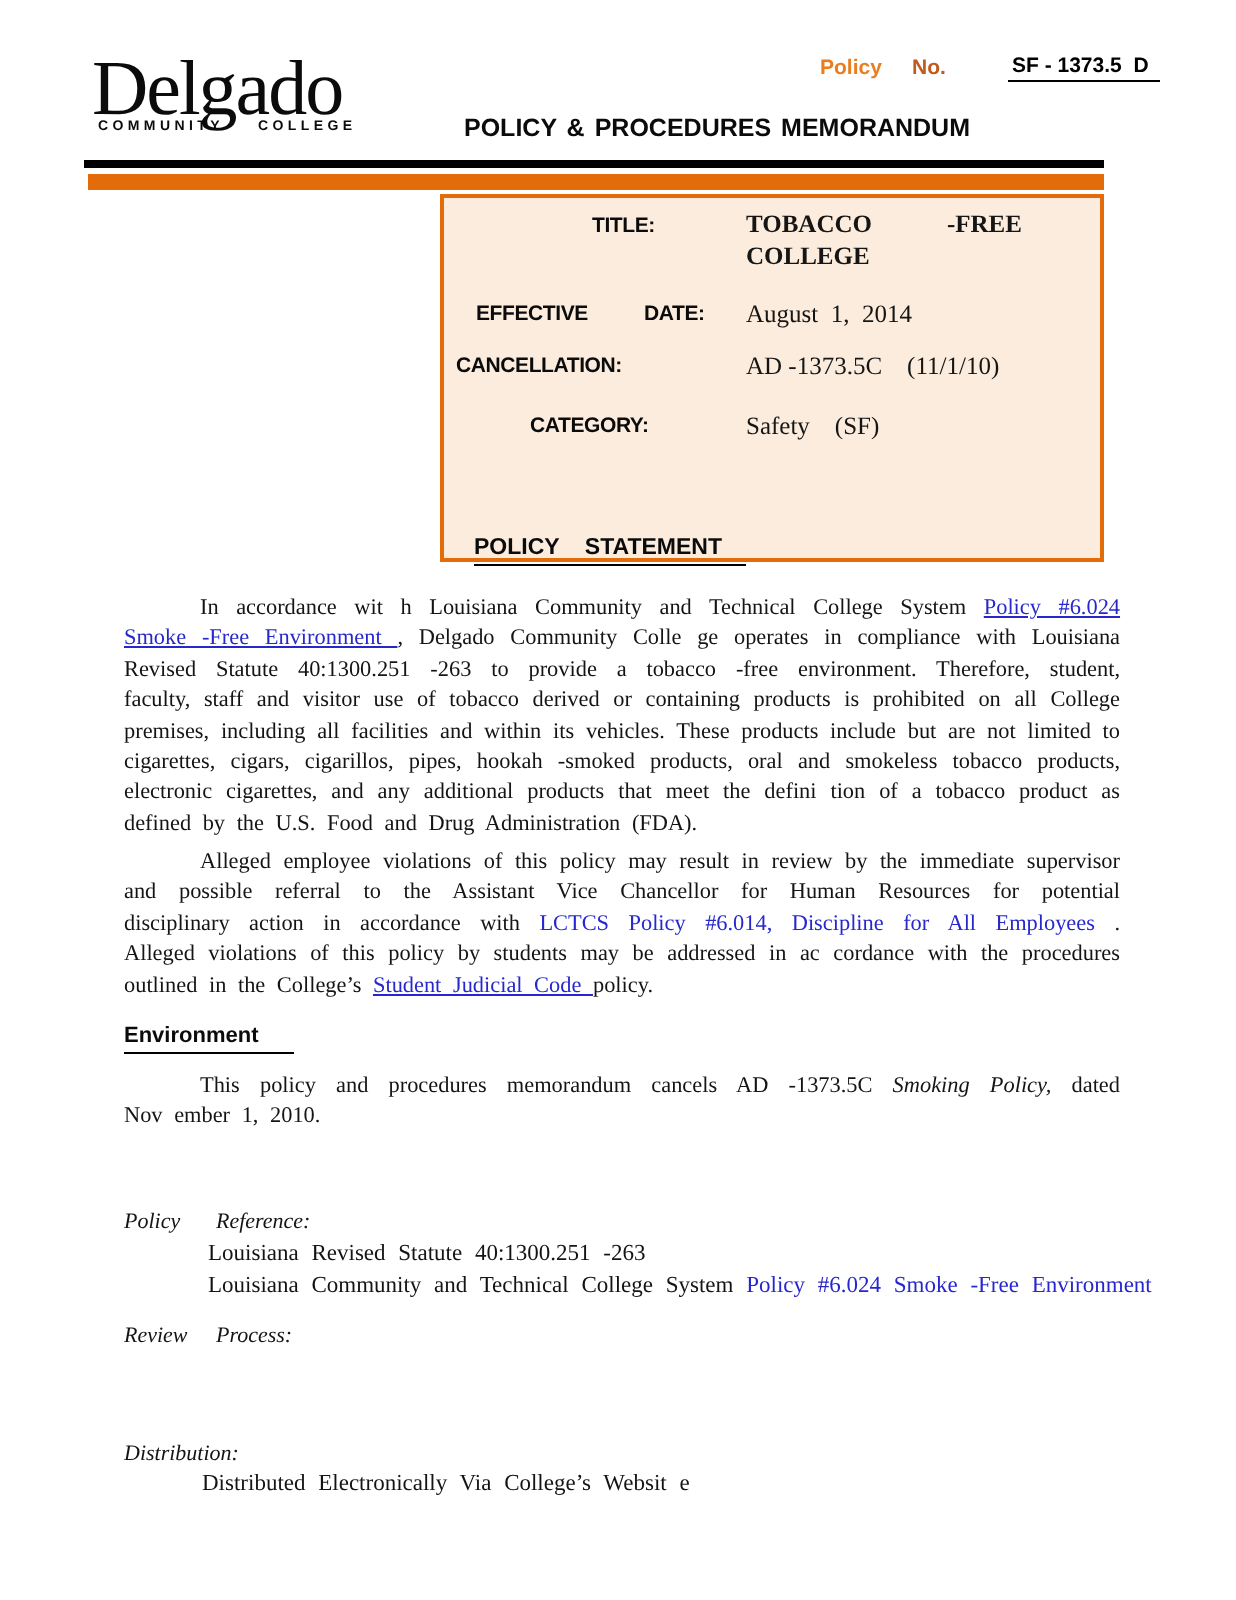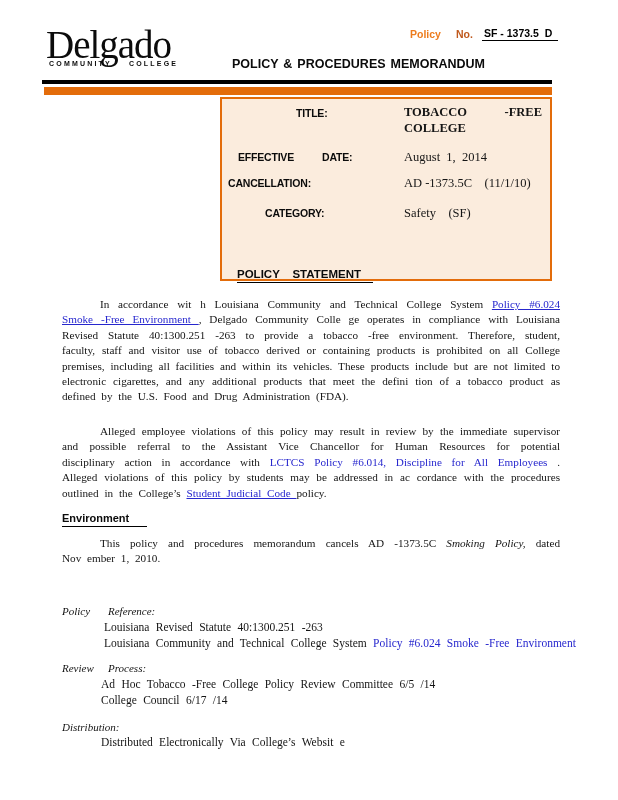--- a/index.html
+++ b/index.html
@@ -17,21 +17,21 @@
   .pno-val{color:#000;border-bottom:1.6px solid #000;padding:0 6px 1px 2px;white-space:pre;}
   
   .memo-head{font-family:"Liberation Sans",sans-serif;font-weight:bold;font-size:12.5px;
              text-align:justify;text-align-last:justify;color:#0b0b0b;}
   .rule-black{background:#000;}
   .rule-orange{background:var(--orange,#E36C0A);}
   
   .tbox{box-sizing:border-box;background:var(--boxfill,#FBECDD);border:2px solid var(--orange,#E36C0A);}
   .clabel{font-family:"Liberation Sans",sans-serif;font-weight:bold;font-size:10.5px;
           letter-spacing:-0.2px;color:#0b0b0b;}
-  .bval{font-size:12.5px;white-space:pre;color:#151515;margin-left:31px;}
+  .bval{font-size:12.5px;white-space:pre;color:#151515;}
   .bvb{font-weight:bold;}
   
   .ps-head{display:flex;justify-content:space-between;border-bottom:1.7px solid #000;
            font-family:"Liberation Sans",sans-serif;font-weight:bold;font-size:11.5px;
            padding:0 12px 2px 0;color:#0b0b0b;}
   .canc-head{border-bottom:1.7px solid #000;font-family:"Liberation Sans",sans-serif;
              font-weight:bold;font-size:11px;padding:0 18px 2px 0;display:inline-block;color:#0b0b0b;}
   
   .para{width:498px;font-size:11.2px;line-height:15.4px;color:#141414;}
   .para .tl{text-align:left;word-spacing:3px;}
@@ -54,21 +54,21 @@
   <div class="abs" style="left:46px;top:25px;">
     <div class="logo-name">Delgado</div>
     <div class="logo-sub">
       <span>COMMUNITY</span>
       <span>COLLEGE</span>
     </div>
   </div>
 
   <span class="abs pno" style="left:410px;top:28px;color:var(--pol1,#ED7C1D);">Policy</span>
   <span class="abs pno" style="left:456px;top:28px;color:var(--pol2,#C05A1E);">No.</span>
-  <span class="abs pno pno-val" style="left:482px;top:27px;">SF - 1373.5  D</span>
+  <span class="abs pno pno-val" style="left:504px;top:27px;">SF - 1373.5  D</span>
 
   <div class="abs memo-head" style="left:232px;top:57px;width:253px;">POLICY &amp; PROCEDURES MEMORANDUM</div>
 
   <div class="abs rule-black" style="left:42px;top:80px;width:510px;height:4px;"></div>
   <div class="abs rule-orange" style="left:44px;top:87px;width:508px;height:8px;"></div>
 
   <div class="abs tbox" style="left:220px;top:97px;width:332px;height:184px;">
     <span class="abs clabel" style="left:74px;top:8px;">TITLE:</span>
     <span class="abs bval bvb" style="left:151px;top:6px;">TOBACCO            -FREE</span>
     <span class="abs bval bvb" style="left:151px;top:22px;">COLLEGE</span>
@@ -88,20 +88,21 @@
     <span>POLICY</span>
     <span>STATEMENT</span>
   </div>
 
   <div class="abs para" style="left:62px;top:297px;">
       <div class="jl"><span class="ind" style="width: 38px;"></span><span>In accordance wit h Louisiana Community and Technical College System </span><span class="lku">Policy #6.024</span></div>
       <div class="jl"><span class="lku">Smoke -Free Environment </span><span>, Delgado Community Colle ge operates in compliance with Louisiana</span></div>
       <div class="jl"><span>Revised Statute 40:1300.251 -263 to provide a tobacco -free environment. Therefore, student,</span></div>
       <div class="jl"><span>faculty, staff and visitor use of tobacco derived or containing products is prohibited on all College</span></div>
       <div class="jl"><span>premises, including all facilities and within its vehicles. These products include but are not limited to</span></div>
+      <div class="jl"><span>cigarettes, cigars, cigarillos, pipes, hookah -smoked products, oral and smokeless tobacco products,</span></div>
       <div class="jl"><span>electronic cigarettes, and any additional products that meet the defini tion of a tobacco product as</span></div>
       <div class="tl"><span>defined by the U.S. Food and Drug Administration (FDA).</span></div>
     </div>
 
   <div class="abs para" style="left:62px;top:424px;">
       <div class="jl"><span class="ind" style="width: 38px;"></span><span>Alleged employee violations of this policy may result in review by the immediate supervisor</span></div>
       <div class="jl"><span>and possible referral to the Assistant Vice Chancellor for Human Resources for potential</span></div>
       <div class="jl"><span>disciplinary action in accordance with </span><span class="lk">LCTCS Policy #6.014, Discipline for All Employees</span><span> .</span></div>
       <div class="jl"><span>Alleged violations of this policy by students may be addressed in ac cordance with the procedures</span></div>
       <div class="tl"><span>outlined in the College’s </span><span class="lku">Student Judicial Code </span><span>policy.</span></div>
@@ -121,24 +122,20 @@
   </div>
   <div class="abs ref-lines" style="left:104px;top:620px;">
       <div class="tl"><span>Louisiana Revised Statute 40:1300.251 -263</span></div>
       <div class="tl"><span>Louisiana Community and Technical College System </span><span class="lk">Policy #6.024 Smoke -Free Environment</span></div>
     </div>
 
   <div class="abs ref-label" style="left:62px;top:662px;">
     <span>Review</span>
     <span class="ref-w2">Process:</span>
   </div>
-  <div class="abs ref-lines" style="left:101px;top:677px;">
-      <div class="tl"><span>Ad Hoc Tobacco -Free College Policy Review Committee 6/5 /14</span></div>
-      <div class="tl"><span>College Council 6/17 /14</span></div>
-    </div>
 
   <div class="abs ref-label" style="left:62px;top:721px;">
     <span>Distribution:</span>
   </div>
   <div class="abs ref-lines" style="left:101px;top:735px;text-align:center;">
       <div class="tl"><span>Distributed Electronically Via College’s Websit e</span></div>
     </div>
 
 </div>
 

